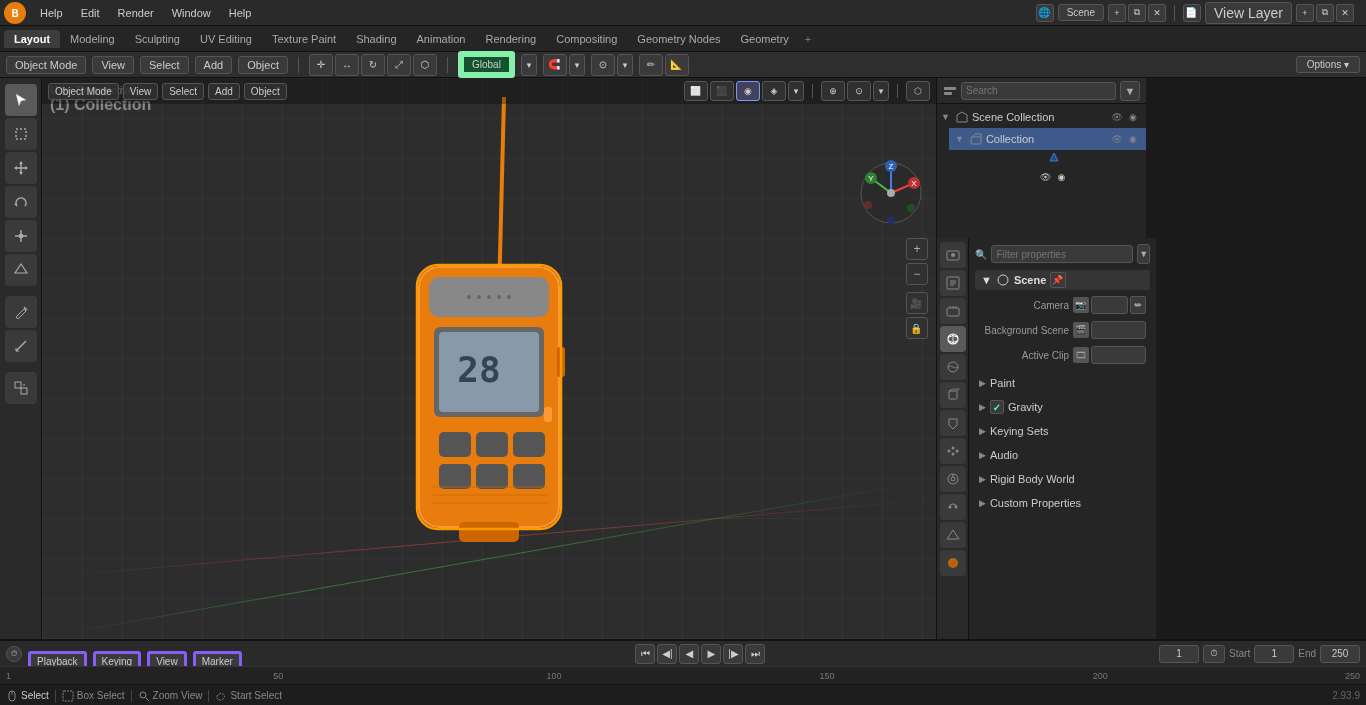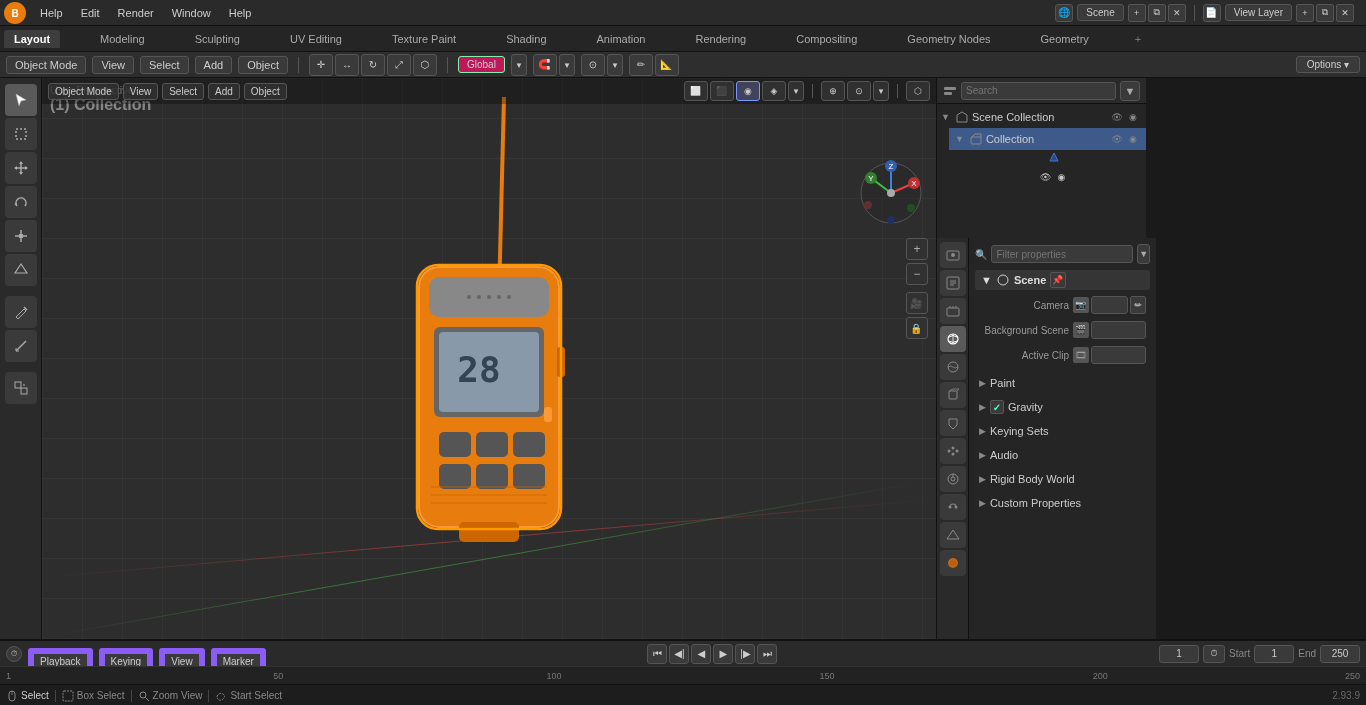--- a/index.html
+++ b/index.html
@@ -41,21 +41,20 @@
     }
 
     
     #workspace-tabs {
       display: flex;
       align-items: center;
       background: #252525;
       height: 26px;
       border-bottom: 1px solid #111;
       padding: 0 4px;
-      gap: 30px;
     }
     .ws-tab {
       padding: 3px 10px;
       font-size: 11px;
       color: #aaa;
       cursor: pointer;
       border-radius: 3px 3px 0 0;
     }
     .ws-tab.active {
       background: #3d3d3d;
@@ -357,21 +356,21 @@
       background: #2a2a2a;
       border-top: 1px solid #111;
       display: flex;
       align-items: center;
       padding: 0 6px;
       gap: 6px;
     }
     .bottom-btn {
       padding: 2px 6px;
       background: #3a3a3a;
-      border: 6px solid #8b5cf6;
+      border: 3px solid #8b5cf6;
       border-radius: 3px;
       color: #ccc;
       font-size: 10px;
       cursor: pointer;
       margin-top: 16px;
     }
     .playback-btn {
       width: 20px; height: 20px;
       background: #3a3a3a;
       border: 1px solid #555;
@@ -473,21 +472,21 @@
   <div style="display:flex;align-items:center;gap:4px;margin-right:8px;">
     <div style="width:18px;height:18px;background:#3a3a3a;border-radius:3px;border:1px solid #555;display:flex;align-items:center;justify-content:center;font-size:10px;">🌐</div>
     <div style="background:#3a3a3a;border:1px solid #555;border-radius:3px;padding:2px 8px;font-size:10px;color:#ccc;">Scene</div>
     <div style="display:flex;gap:2px;">
       <div style="width:18px;height:18px;background:#3a3a3a;border-radius:2px;border:1px solid #555;display:flex;align-items:center;justify-content:center;font-size:9px;">+</div>
       <div style="width:18px;height:18px;background:#3a3a3a;border-radius:2px;border:1px solid #555;display:flex;align-items:center;justify-content:center;font-size:9px;">⧉</div>
       <div style="width:18px;height:18px;background:#3a3a3a;border-radius:2px;border:1px solid #555;display:flex;align-items:center;justify-content:center;font-size:9px;">✕</div>
     </div>
     <div style="width:1px;height:16px;background:#555;margin:0 4px;"></div>
     <div style="width:18px;height:18px;background:#3a3a3a;border-radius:3px;border:1px solid #555;display:flex;align-items:center;justify-content:center;font-size:10px;">📄</div>
-    <div style="background:#3a3a3a;border:1px solid #555;border-radius:3px;padding:2px 8px;font-size:10px;color:#ccc;">View Layer</div>
+    <div style="background:#3a3a3a;border:1px solid #555;border-radius:3px;padding:2px 8px;font-size:14px;color:#ccc;">View Layer</div>
     <div style="display:flex;gap:2px;">
       <div style="width:18px;height:18px;background:#3a3a3a;border-radius:2px;border:1px solid #555;display:flex;align-items:center;justify-content:center;font-size:9px;">+</div>
       <div style="width:18px;height:18px;background:#3a3a3a;border-radius:2px;border:1px solid #555;display:flex;align-items:center;justify-content:center;font-size:9px;">⧉</div>
       <div style="width:18px;height:18px;background:#3a3a3a;border-radius:2px;border:1px solid #555;display:flex;align-items:center;justify-content:center;font-size:9px;">✕</div>
     </div>
   </div>
 </div>
 
 <div id="workspace-tabs">
   <div class="ws-tab active">Layout</div>
@@ -513,21 +512,21 @@
   <div class="toolbar-separator"></div>
 
   <div style="display:flex;gap:2px;">
     <div style="width:24px;height:22px;background:#3a3a3a;border:1px solid #555;border-radius:3px;display:flex;align-items:center;justify-content:center;font-size:10px;cursor:pointer;">✛</div>
     <div style="width:24px;height:22px;background:#3a3a3a;border:1px solid #555;border-radius:3px;display:flex;align-items:center;justify-content:center;font-size:10px;cursor:pointer;">↔</div>
     <div style="width:24px;height:22px;background:#3a3a3a;border:1px solid #555;border-radius:3px;display:flex;align-items:center;justify-content:center;font-size:10px;cursor:pointer;">↻</div>
     <div style="width:24px;height:22px;background:#3a3a3a;border:1px solid #555;border-radius:3px;display:flex;align-items:center;justify-content:center;font-size:10px;cursor:pointer;">⤢</div>
     <div style="width:24px;height:22px;background:#3a3a3a;border:1px solid #555;border-radius:3px;display:flex;align-items:center;justify-content:center;font-size:10px;cursor:pointer;">⬡</div>
   </div>
   <div class="toolbar-separator"></div>
-  <div style="background:#be185d;border:1px solid #86efac;border-radius:3px;padding:2px 8px;font-size:10px;color:#ccc;cursor:pointer;">Global</div>
+  <div style="background:#14532d;border:6px solid #86efac;border-radius:3px;padding:2px 8px;font-size:10px;color:#ccc;cursor:pointer;">Global</div>
   <div style="width:16px;height:22px;background:#3a3a3a;border:1px solid #555;border-radius:3px;display:flex;align-items:center;justify-content:center;font-size:9px;cursor:pointer;">▾</div>
   <div style="display:flex;gap:2px;">
     <div style="width:24px;height:22px;background:#3a3a3a;border:1px solid #555;border-radius:3px;display:flex;align-items:center;justify-content:center;font-size:10px;cursor:pointer;">🧲</div>
     <div style="width:16px;height:22px;background:#3a3a3a;border:1px solid #555;border-radius:3px;display:flex;align-items:center;justify-content:center;font-size:9px;cursor:pointer;">▾</div>
   </div>
   <div style="display:flex;gap:2px;">
     <div style="width:24px;height:22px;background:#3a3a3a;border:1px solid #555;border-radius:3px;display:flex;align-items:center;justify-content:center;font-size:10px;cursor:pointer;">⊙</div>
     <div style="width:16px;height:22px;background:#3a3a3a;border:1px solid #555;border-radius:3px;display:flex;align-items:center;justify-content:center;font-size:9px;cursor:pointer;">▾</div>
   </div>
   <div style="display:flex;gap:2px;">

